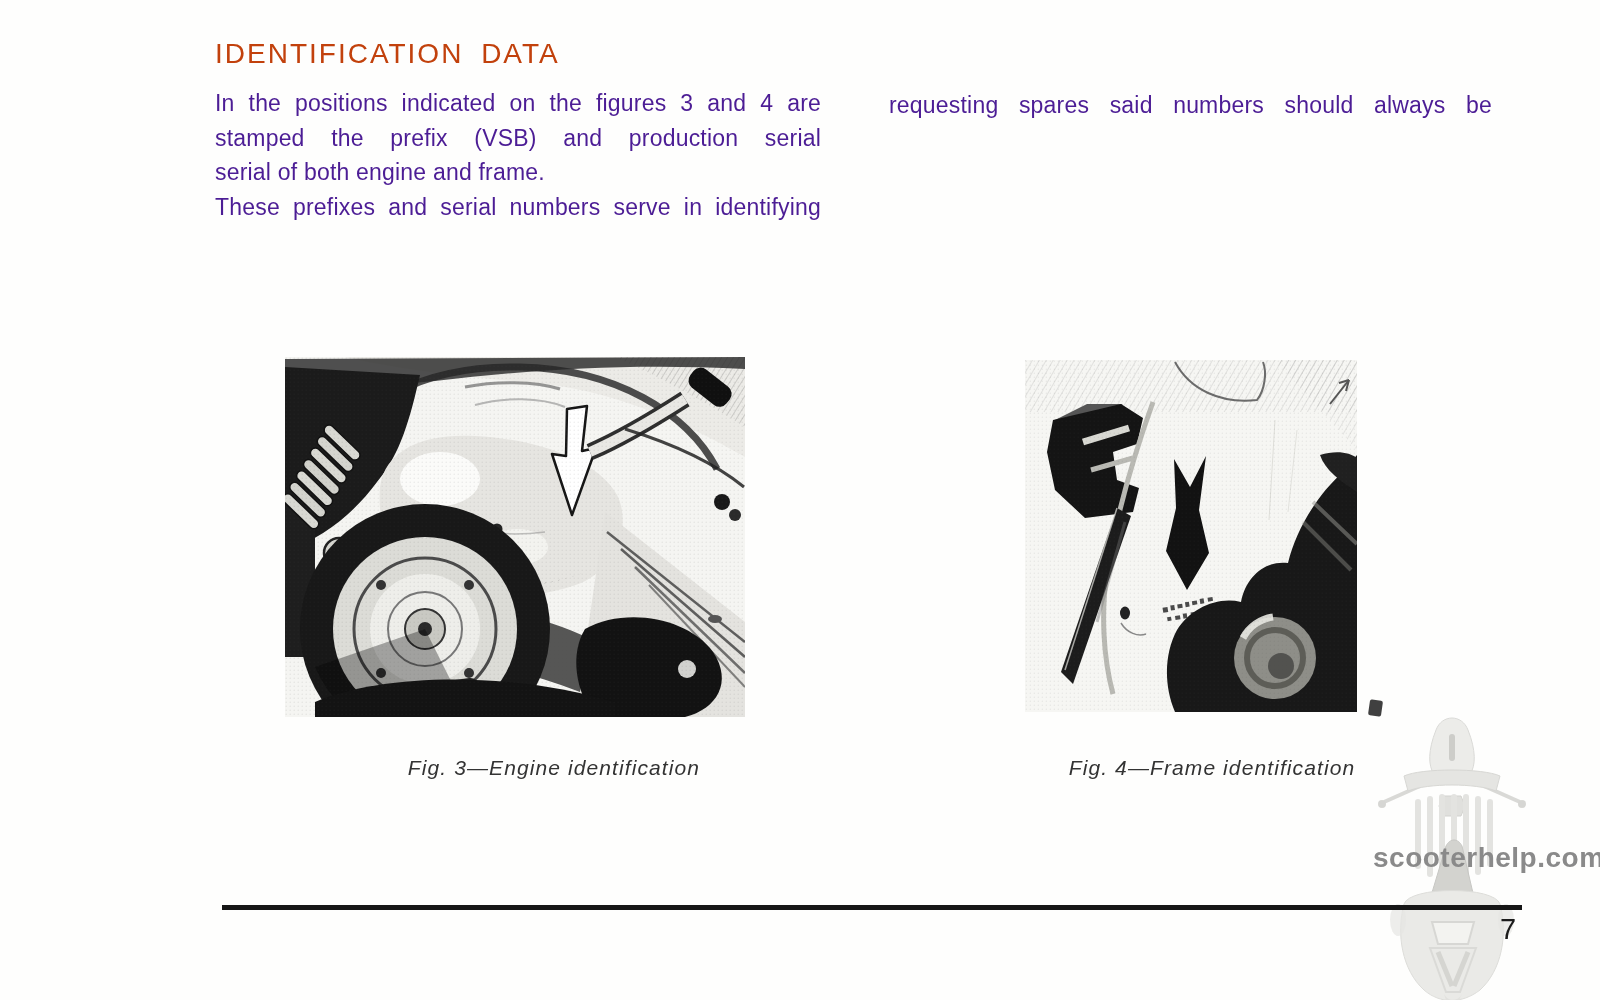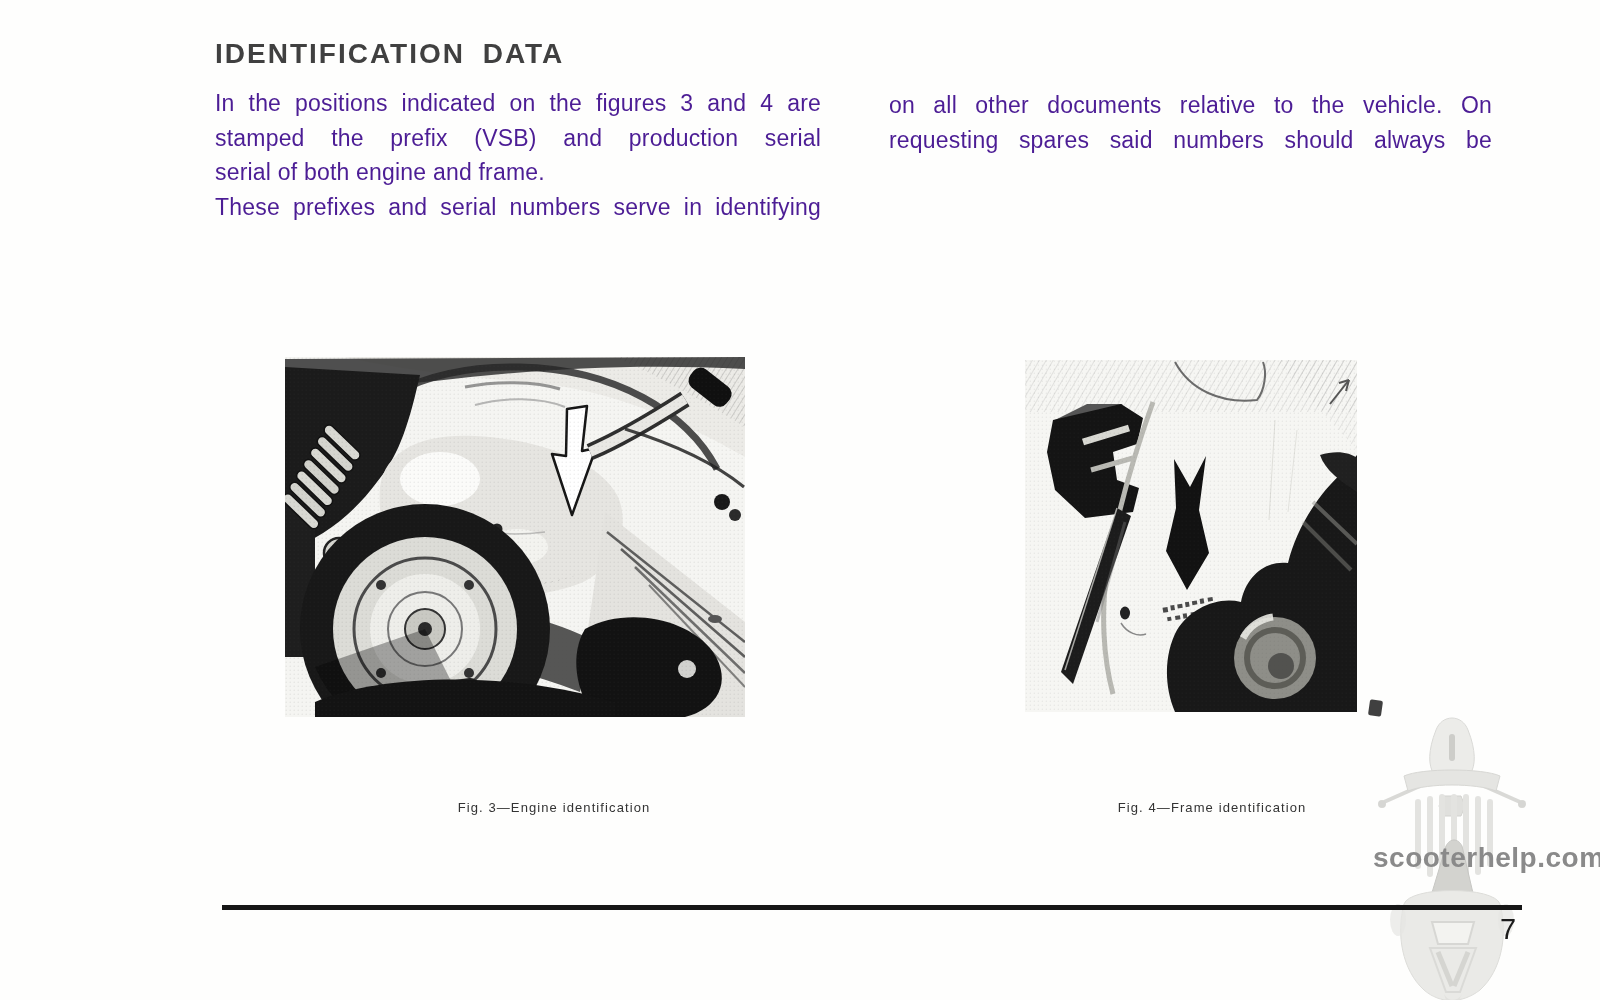--- a/index.html
+++ b/index.html
@@ -1,37 +1,37 @@
 <!DOCTYPE html>
 <html><head>
 <meta charset="utf-8">
 <style>
   html,body{margin:0;padding:0;background:#e8e8e8;}
   #page{
     position:relative;width:1600px;height:1000px;background:#fefefd;
     overflow:hidden;font-family:"Liberation Sans",sans-serif;color:#262626;
   }
   #title{
-    position:absolute;left:215px;top:38px;font-size:28px;font-weight:bold;
-    letter-spacing:2px;color:#404040;word-spacing:8px;
+    position:absolute;left:215px;top:38px;font-size:28px;font-weight:normal;
+    letter-spacing:2px;color:#c2410c;word-spacing:8px;
   }
   .col{
     position:absolute;top:86px;font-size:23px;line-height:34.5px;
     letter-spacing:0.2px;color:#4c1d95;
   }
   #col-left{left:215px;width:606px;}
   #col-right{left:889px;width:603px;top:88px;}
   .bodyline{white-space:normal;}
   .bodyline.just{text-align:justify;text-align-last:justify;}
   .figimg{position:absolute;}
   #fig3-img{left:285px;top:357px;width:460px;height:360px;}
   #fig4-img{left:1025px;top:360px;width:332px;height:352px;}
   .caption{
-    position:absolute;top:800px;width:300px;text-align:center;
-    font-size:13px;letter-spacing:1.1px;color:#333;
+    position:absolute;top:756px;width:300px;text-align:center;
+    font-size:21px;letter-spacing:1.1px;color:#333;font-style:italic;
   }
   #fig3-cap{left:404px;}
   #fig4-cap{left:1062px;}
   #rule{
     position:absolute;left:222px;top:905px;width:1300px;height:5px;
     background:#161616;z-index:5;
   }
   #pagenum{
     position:absolute;left:1500px;top:913px;font-size:29px;color:#1c1c1c;
     z-index:6;
@@ -54,21 +54,20 @@
 
   <div id="title">IDENTIFICATION DATA</div>
 
   <div id="col-left" class="col">
       <div class="bodyline just">In the positions indicated on the figures 3 and 4 are</div>
       <div class="bodyline just">stamped the prefix (VSB) and production serial</div>
       <div class="bodyline">serial of both engine and frame.</div>
       <div class="bodyline just">These prefixes and serial numbers serve in identifying</div>
     </div>
   <div id="col-right" class="col">
-      <div class="bodyline just">on all other documents relative to the vehicle.  On</div>
       <div class="bodyline just">requesting spares said numbers should always be</div>
     </div>
 
   <div id="fig3-img" class="figimg">
     <svg width="460" height="360" viewBox="0 0 460 360" preserveAspectRatio="none">
       <defs>
         <pattern id="f3ht" width="4" height="4" patternUnits="userSpaceOnUse">
           <circle cx="1.2" cy="1.2" r="0.75" fill="#4a4a4a" opacity="0.22"></circle>
         </pattern>
         <pattern id="f3hatch" width="5" height="5" patternUnits="userSpaceOnUse" patternTransform="rotate(32)">

